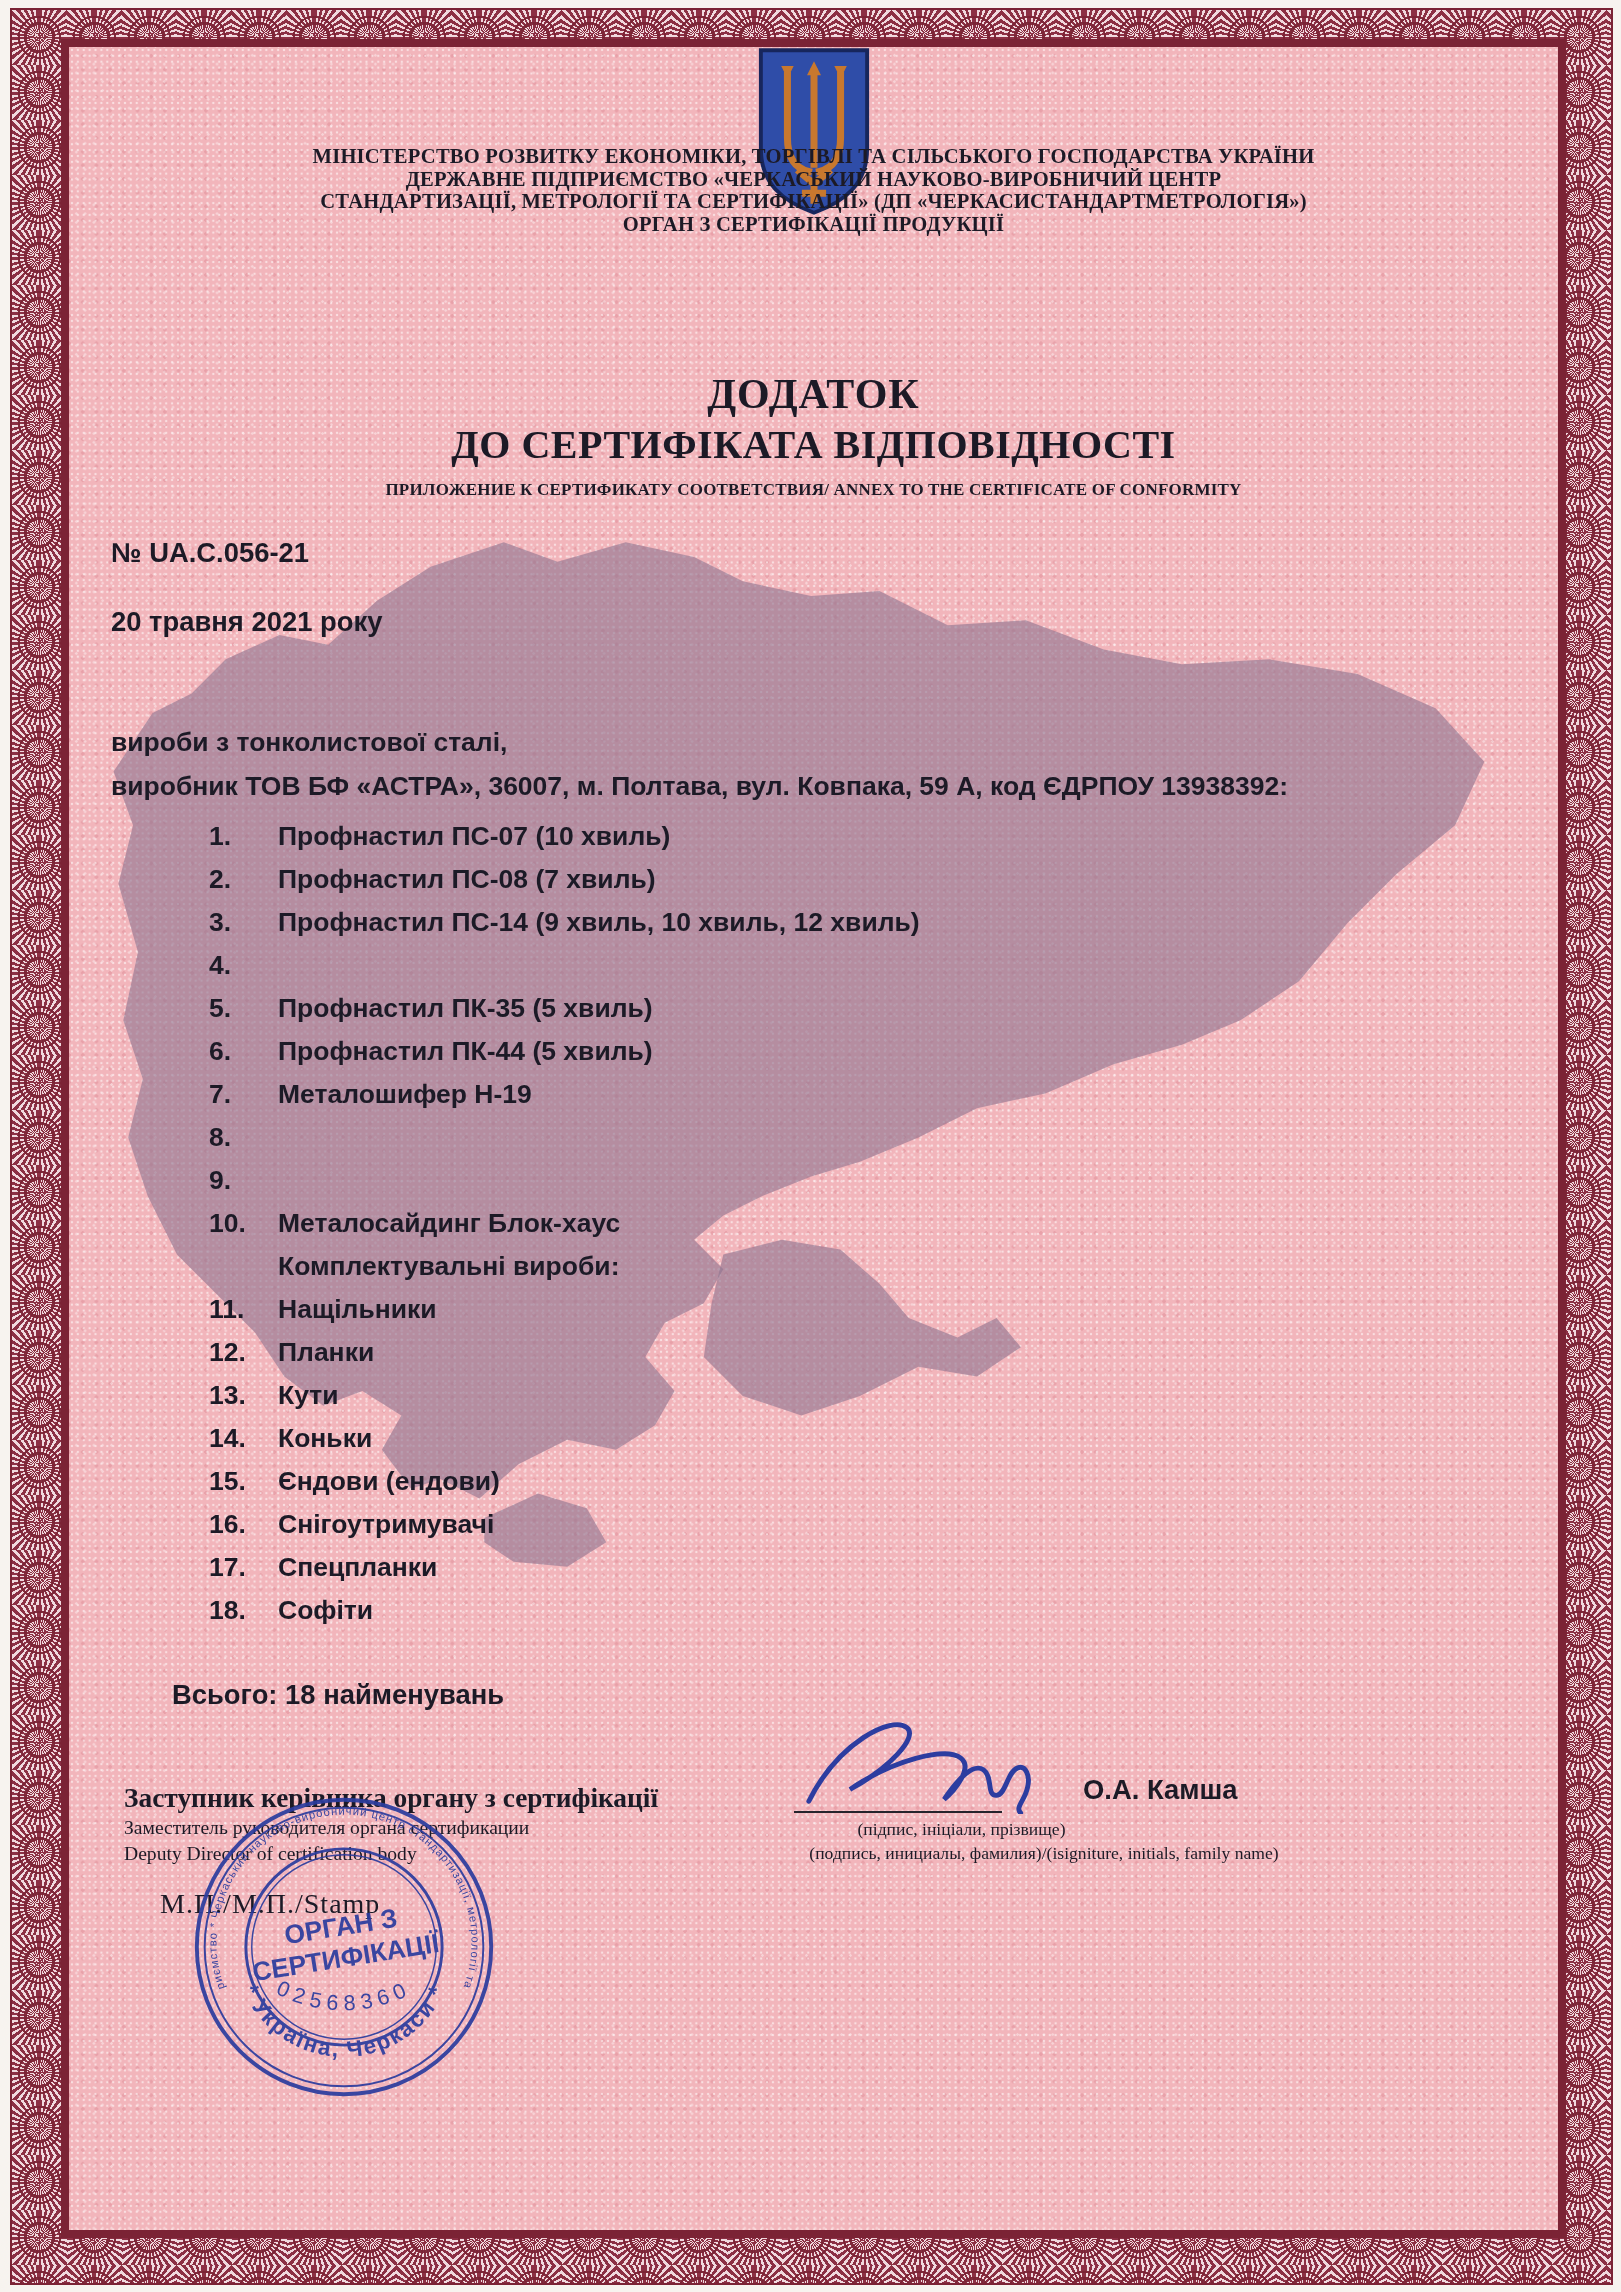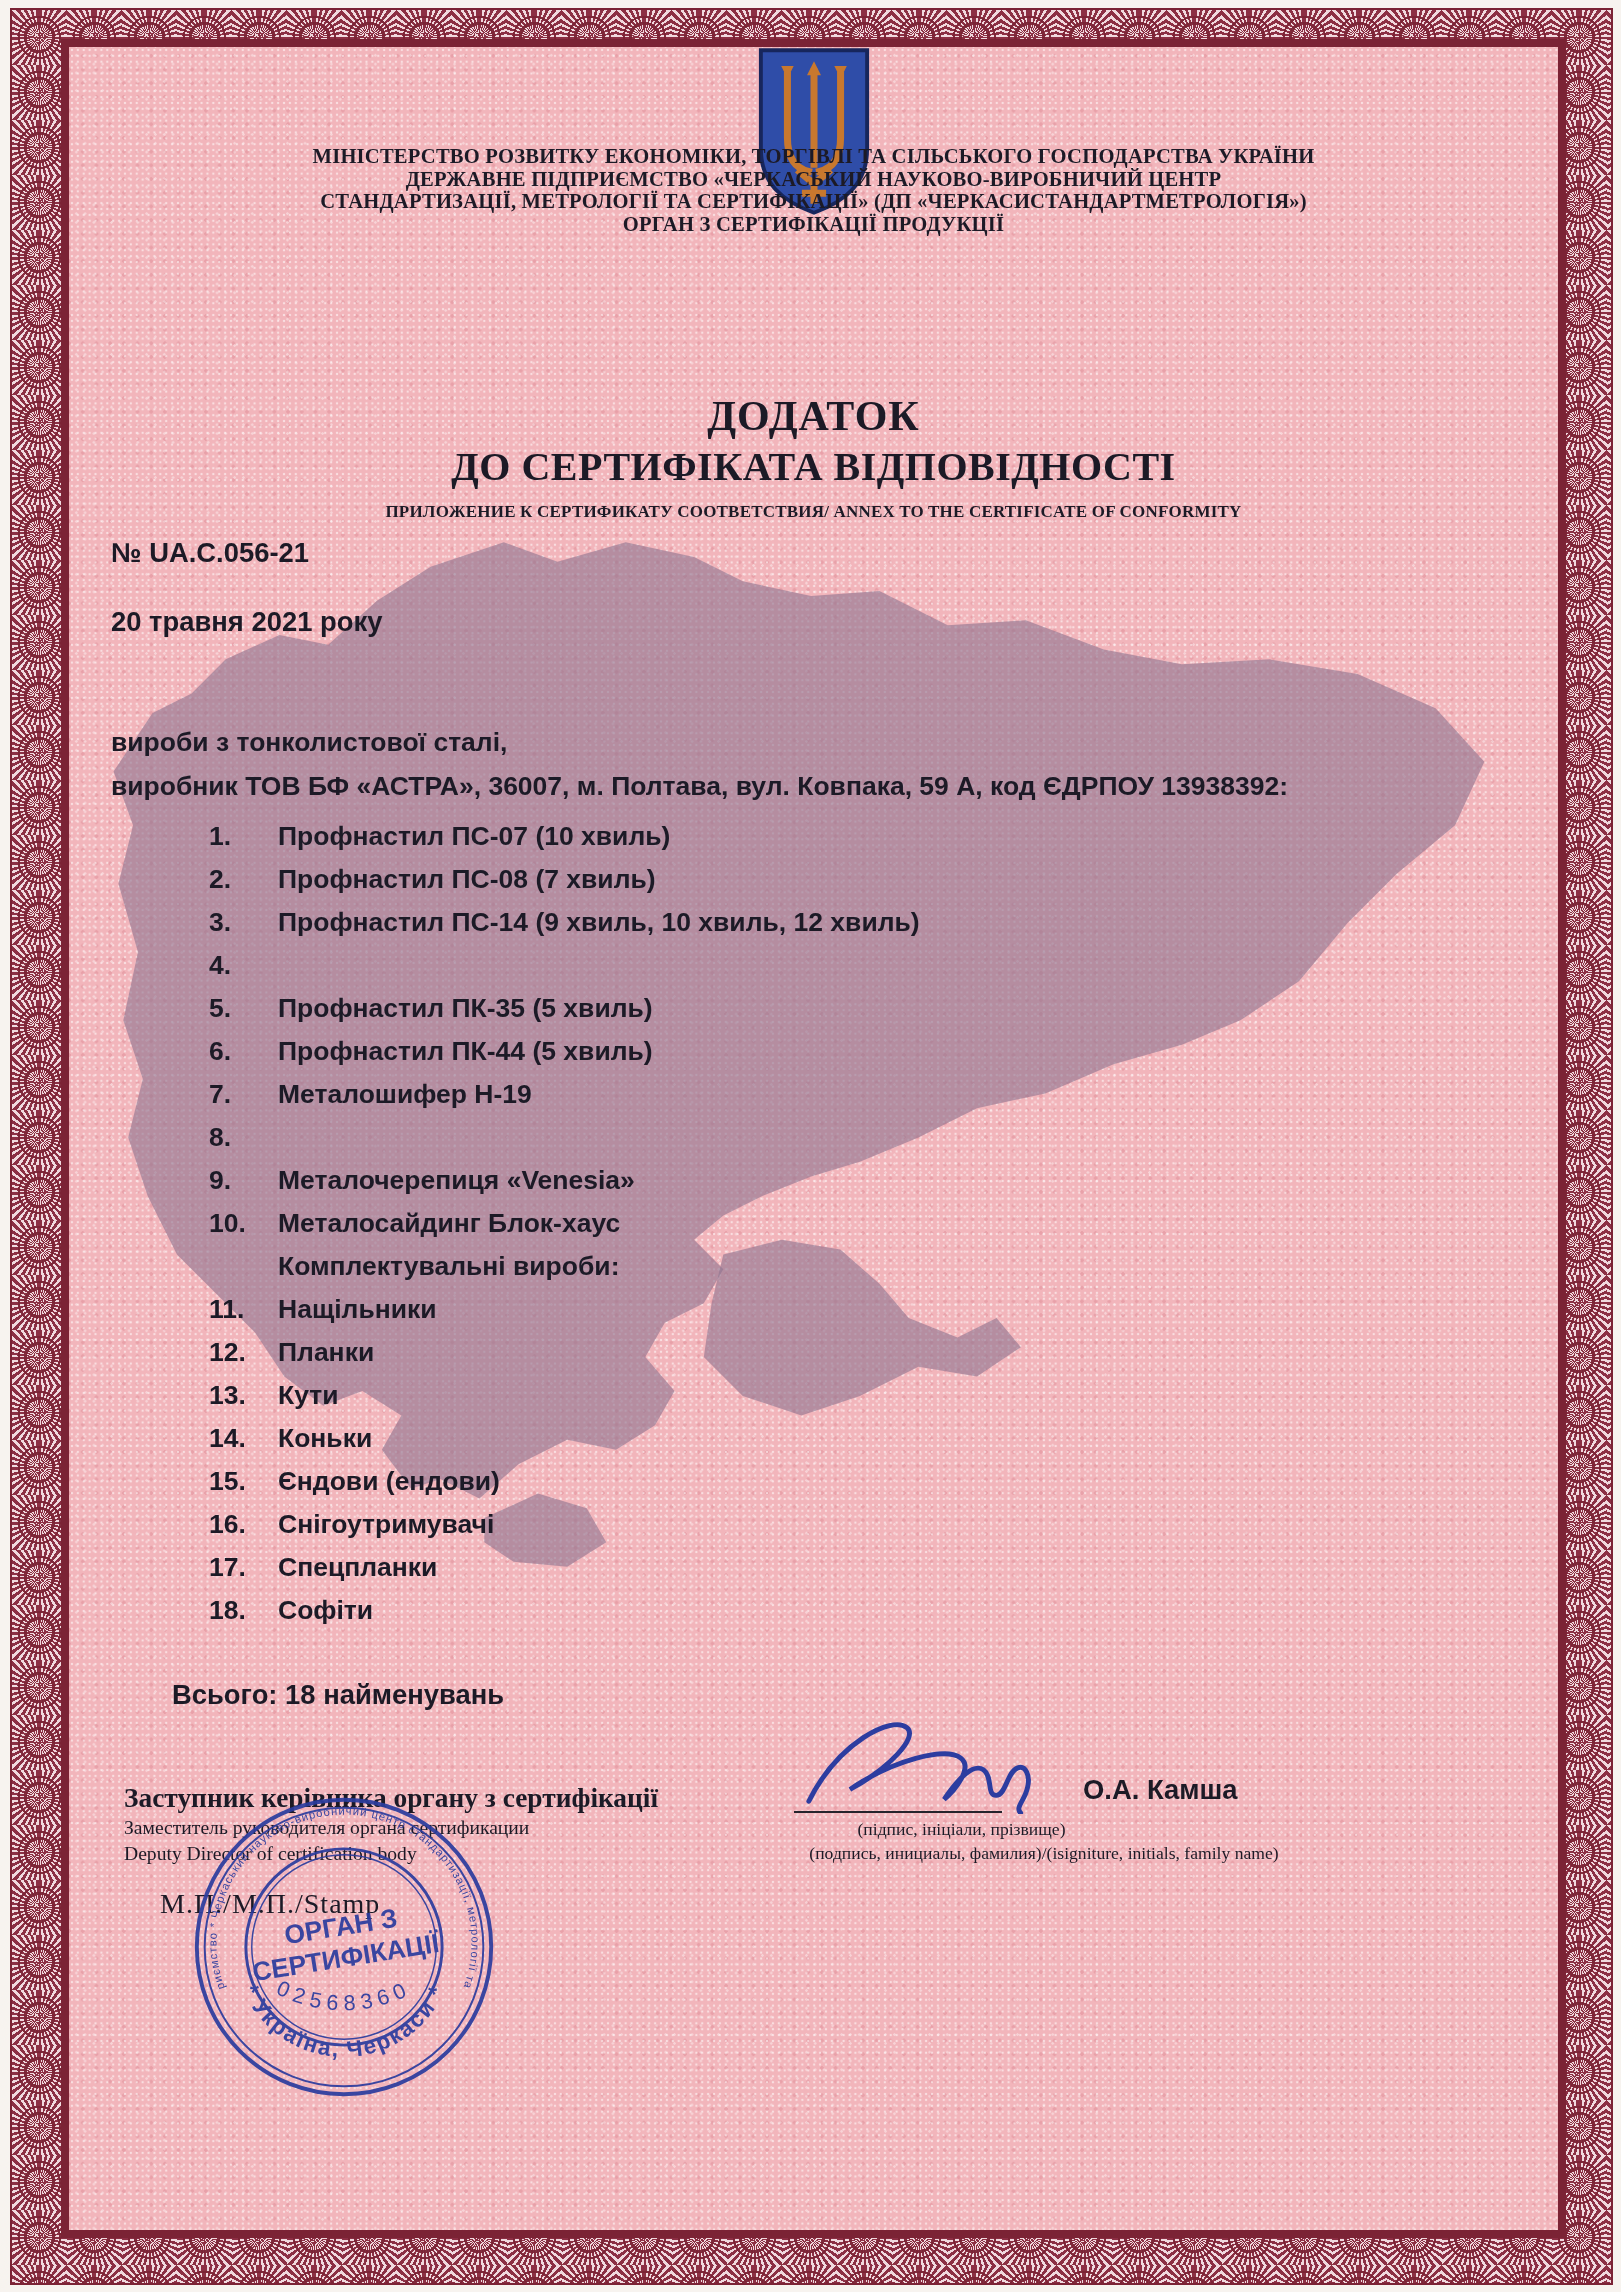--- a/index.html
+++ b/index.html
@@ -34,21 +34,21 @@
   .map-svg{position:absolute;left:29px;top:466px;z-index:0;}
   .content{position:absolute;inset:0;z-index:1;}
 
   .emblem{position:absolute;top:-2px;left:50%;transform:translateX(-50%);}
 
   .org-header{
     position:absolute;top:98px;left:0;right:0;text-align:center;
     font-family:"Liberation Serif",serif;font-weight:bold;
     font-size:20.6px;line-height:22.5px;letter-spacing:0.2px;
   }
-  .title-block{position:absolute;top:344px;left:0;right:0;text-align:center;font-family:"Liberation Serif",serif;font-weight:bold;}
+  .title-block{position:absolute;top:322px;left:0;right:0;text-align:center;font-family:"Liberation Serif",serif;font-weight:bold;}
   .title-1{font-size:42px;line-height:51px;letter-spacing:1px;}
   .title-2{font-size:40px;line-height:49px;letter-spacing:0.5px;}
   .title-sub{font-size:17px;line-height:19.6px;margin-top:11px;letter-spacing:0.2px;}
 
   .cert-number{position:absolute;top:490px;left:42px;font-size:27.4px;font-weight:bold;}
   .cert-date{position:absolute;top:559px;left:42px;font-size:27.4px;font-weight:bold;}
 
   .product-intro{position:absolute;top:665px;left:42px;font-size:26.5px;font-weight:bold;line-height:44px;margin-top:8px;}
 
   .product-list{position:absolute;top:774px;left:140px;font-size:26.5px;font-weight:bold;}
@@ -160,21 +160,20 @@
         </div>
       <div class="row">
           <span class="num">7.</span>
           <span class="txt">Металошифер  Н-19</span>
         </div>
       <div class="row">
           <span class="num">8.</span>
         </div>
       <div class="row">
           <span class="num">9.</span>
-          <span class="txt">Металочерепиця  «Venesia»</span>
         </div>
       <div class="row">
           <span class="num">10.</span>
           <span class="txt">Металосайдинг Блок-хаус</span>
         </div>
       <div class="subheading">Комплектувальні вироби:</div>
       <div class="row">
           <span class="num">11.</span>
           <span class="txt">Нащільники</span>
         </div>

